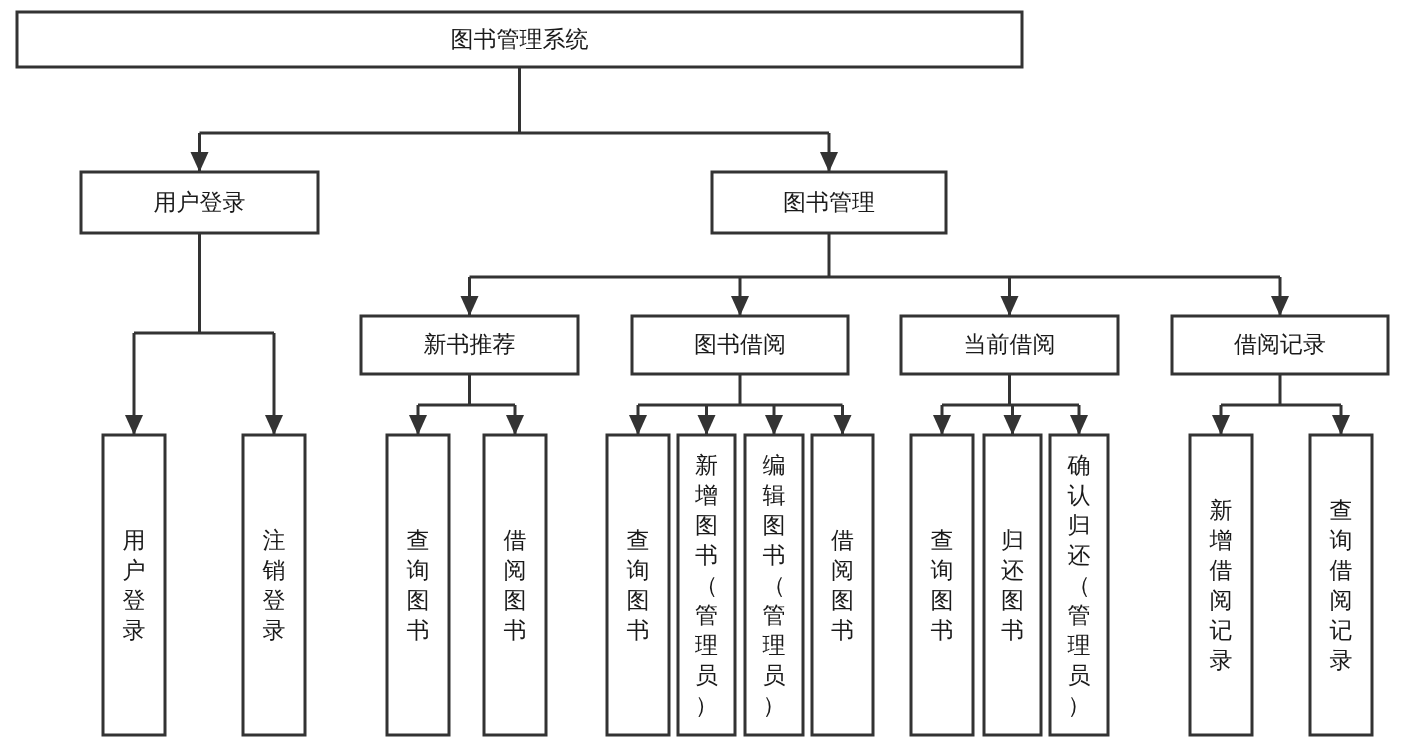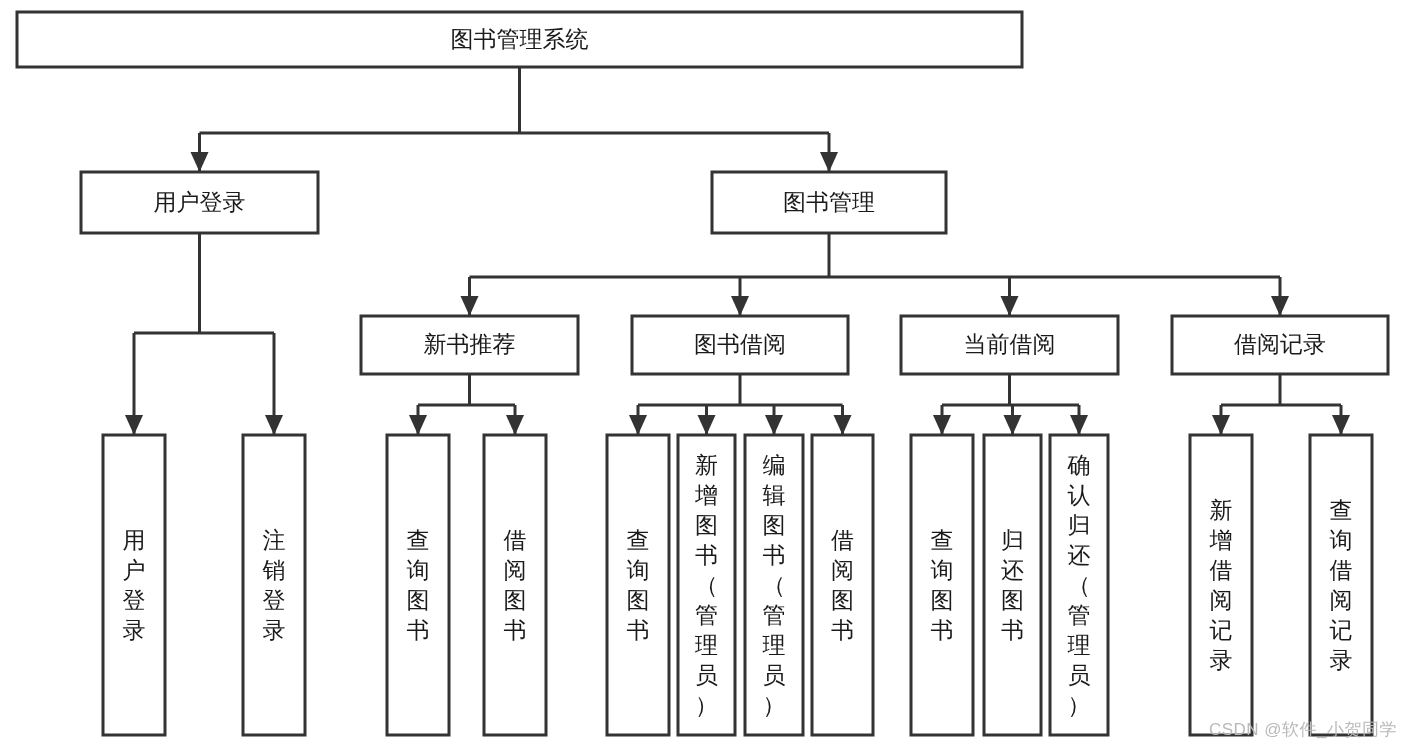--- a/index.html
+++ b/index.html
@@ -218,15 +218,14 @@
           <rect x="1190" y="435" width="62" height="300" class="node-rect"></rect>
           <text x="1221" y="518" class="node-label-v"><tspan x="1221" dy="0">新</tspan><tspan x="1221" dy="30">增</tspan><tspan x="1221" dy="30">借</tspan><tspan x="1221" dy="30">阅</tspan><tspan x="1221" dy="30">记</tspan><tspan x="1221" dy="30">录</tspan></text>
         </g>
         <g>
           <rect x="1310" y="435" width="62" height="300" class="node-rect"></rect>
           <text x="1341" y="518" class="node-label-v"><tspan x="1341" dy="0">查</tspan><tspan x="1341" dy="30">询</tspan><tspan x="1341" dy="30">借</tspan><tspan x="1341" dy="30">阅</tspan><tspan x="1341" dy="30">记</tspan><tspan x="1341" dy="30">录</tspan></text>
         </g>
       </g>
   </svg>
 
-  <div class="watermark-text">CSDN @软件_小贺同学</div>
 
 </div>
 
 </body></html>

